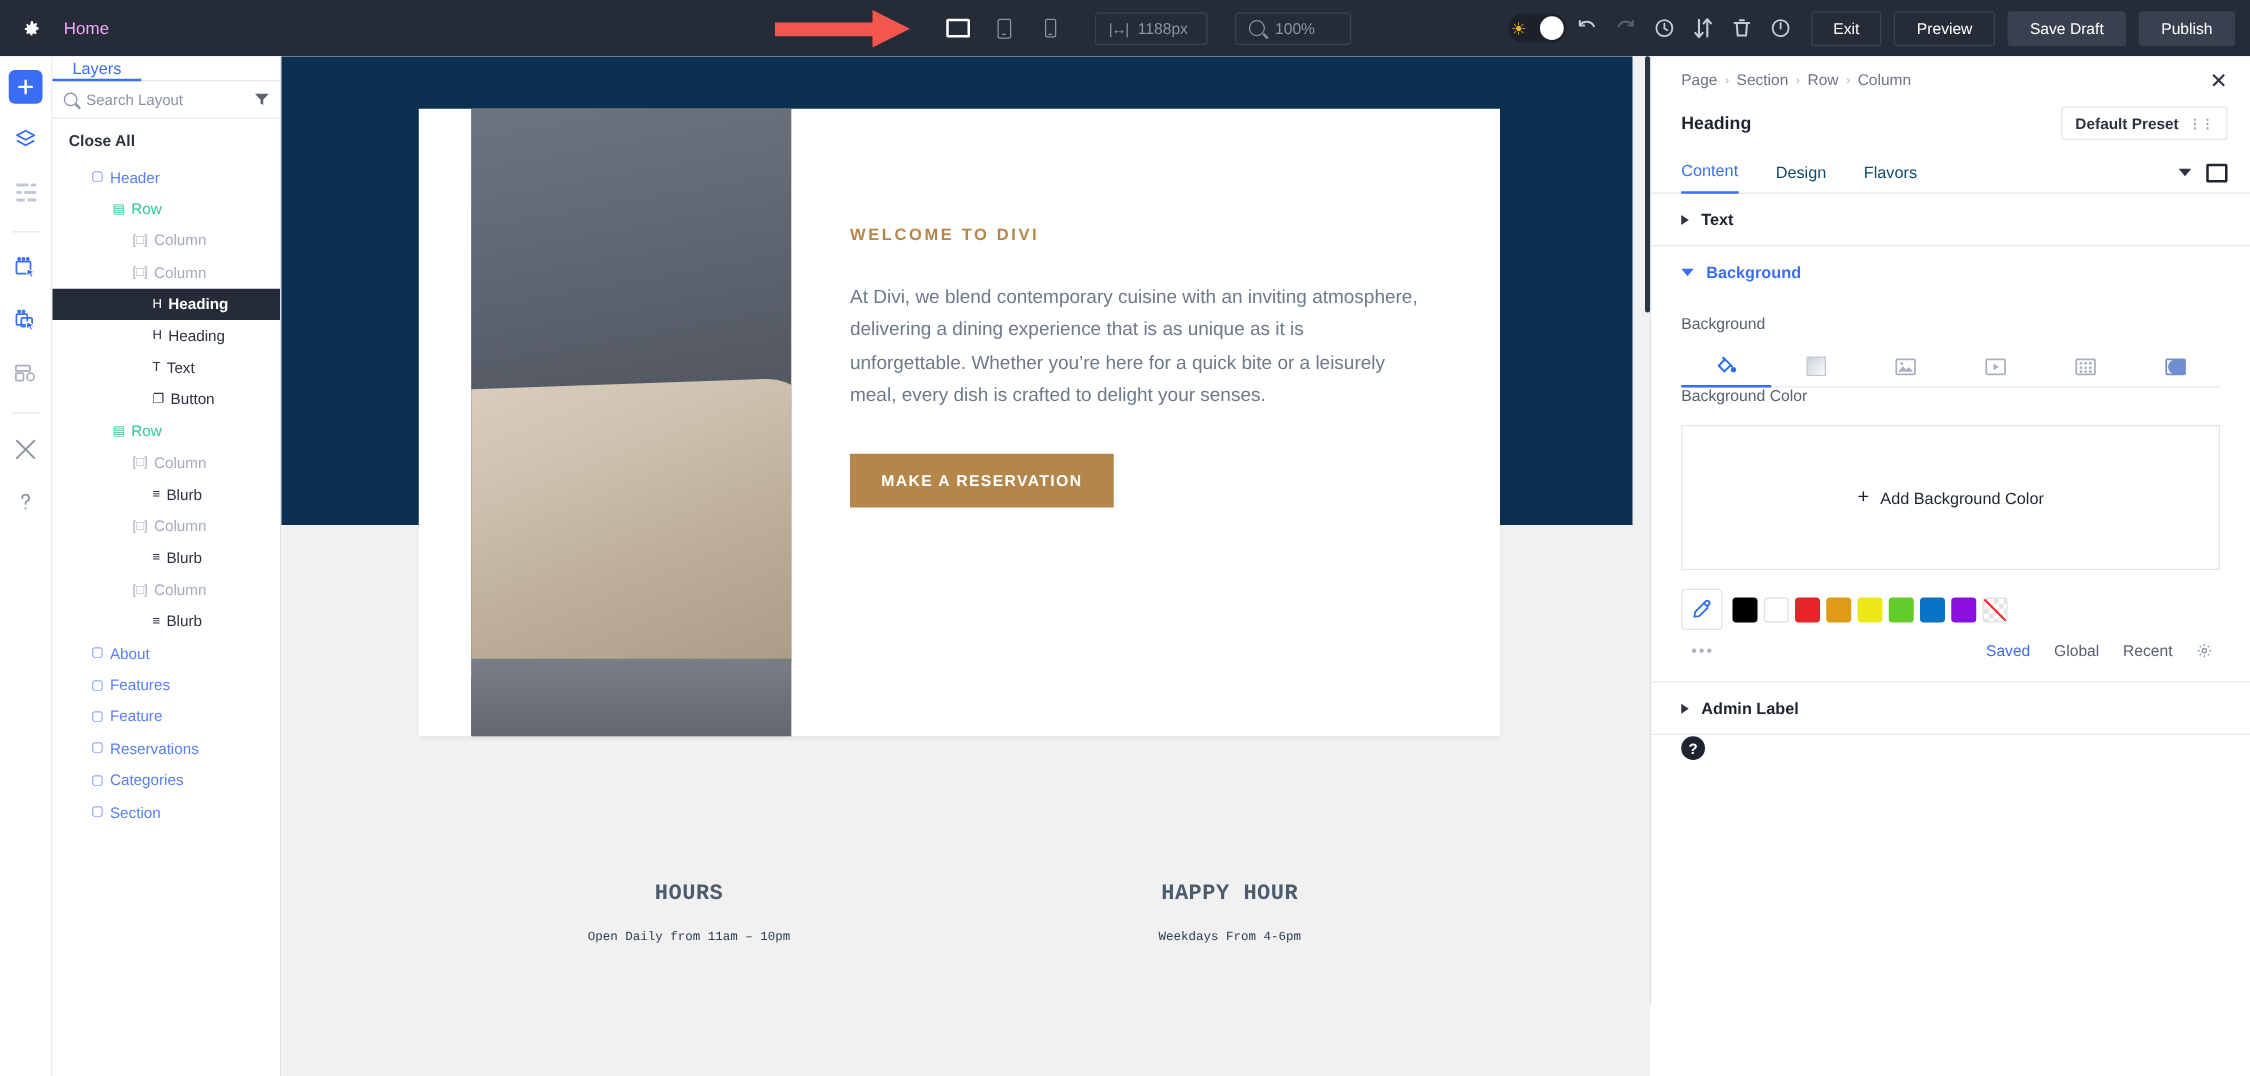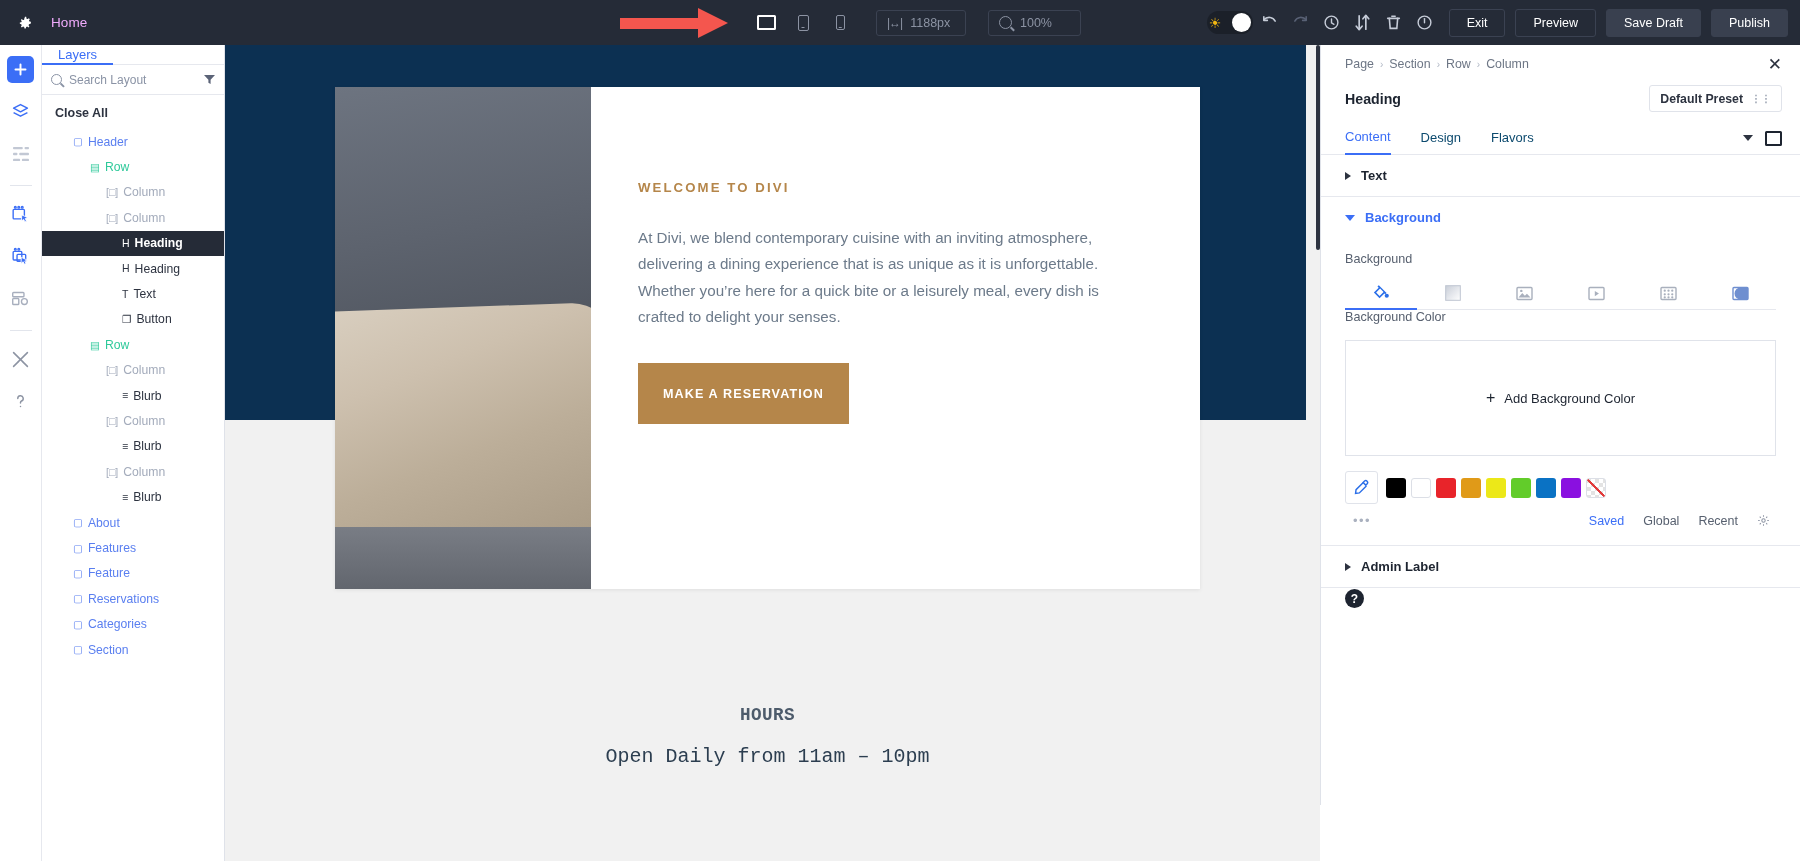--- a/index.html
+++ b/index.html
@@ -110,21 +110,21 @@
   .c-mod { color: #2d3340; }
 
   
   .canvas {
     position: absolute; top: 45px; left: 225px; width: 1095px; height: 816px;
     background: #f1f1f1; overflow: hidden;
   }
   .hero-bg { position: absolute; top: 0; left: 0; width: 1081px; height: 375px; background: #0c3052; }
   .hero-card {
     position: absolute; top: 42px; left: 110px; width: 865px; height: 502px;
-    background: #ffffff; display: flex; box-shadow: 0 1px 4px rgba(0,0,0,.08);
+    background: #ffffff; display: flex; box-shadow: 0 1px 4px rgba(0,0,0,.08); padding-left: 42px;
   }
   .hero-img { width: 256px; height: 502px; position: relative; overflow: hidden; background: #6e6a63; }
   .hero-img .sky { position:absolute; inset:0; background: linear-gradient(170deg,#6d7480 0%,#5d636e 30%,#4a4f58 62%,#6b6258 100%); }
   .hero-img .bread {
     position: absolute; left: -6px; top: 14px; width: 240px; height: 300px;
     background:
       radial-gradient(ellipse 34px 120px at 52px 110px, #d79a46 0%, #b97c2f 48%, rgba(160,100,40,0) 72%),
       radial-gradient(ellipse 30px 130px at 104px 96px, #e0a busy 0%, rgba(0,0,0,0) 70%),
       radial-gradient(ellipse 30px 125px at 104px 100px, #d89c49 0%, #ad722b 50%, rgba(150,95,35,0) 74%),
       radial-gradient(ellipse 26px 115px at 156px 120px, #cf9342 0%, #a76c28 52%, rgba(140,90,32,0) 76%),
@@ -139,28 +139,28 @@
   .hero-img .table2 { position: absolute; left: 0; bottom: 0; width: 100%; height: 62px; background: linear-gradient(180deg,#797d85 0%,#62666e 100%); }
   .hero-txt { flex: 1; padding: 93px 64px 0 47px; }
   .eyebrow { color: #b5864a; font-size: 13.2px; font-weight: bold; letter-spacing: 2.1px; }
   .h1 {
     font-family: "Liberation Serif", serif; color: #14355c; font-size: 53px; line-height: 1.08;
     font-weight: bold; margin-top: 28px; letter-spacing: -.3px;
   }
   .lead { color: #6c7a8a; font-size: 15.2px; line-height: 1.73; margin-top: 30px; max-width: 505px; }
   .cta {
     display: inline-flex; align-items: center; justify-content: center;
-    margin-top: 33px; height: 61px; padding: 0 25px; background: #b5864a; color: #ffffff;
+    margin-top: 33px; height: 43px; padding: 0 25px; background: #b5864a; color: #ffffff;
     font-size: 12.6px; font-weight: bold; letter-spacing: 1.1px; cursor: pointer;
   }
   .footer-strip { position: absolute; top: 582px; left: 110px; width: 865px; height: 234px; background: #f1f1f1; }
   .fcols { display: flex; padding-top: 78px; }
   .fcol { flex: 1; text-align: center; font-family: Liberation Mono, monospace; }
   .fcol .ft { color: #4d5b6b; font-size: 17.6px; font-weight: bold; letter-spacing: .4px; }
-  .fcol .fv { color: #2c3e50; font-size: 20px; margin-top: 20px; }
+  .fcol .fv { color: #2c3e50; font-size: 10px; margin-top: 20px; }
   .ghost-box { position: absolute; top: 582px; left: 425px; width: 232px; height: 38px; background: #ececec; }
 
   
   .rpanel {
     position: absolute; top: 45px; left: 1320px; width: 480px; height: 760px;
     background: #ffffff; border-left: 1px solid #dfe2e9;
   }
   .scrollstrip { position: absolute; top: 0; left: -5px; width: 4px; height: 205px; background: #2d3340; border-radius: 2px; }
   .rp-head { padding: 12px 18px 0 24px; }
   .crumbs { display: flex; align-items: center; gap: 6px; font-size: 12.4px; color: #6d7685; }
@@ -498,20 +498,24 @@
         <div class="cta">MAKE A RESERVATION</div>
       </div>
     </div>
 
     <div class="ghost-box"></div>
     <div class="footer-strip">
       <div class="fcols" id="fcols">
           <div class="fcol">
             <div class="ft">HOURS</div>
             <div class="fv">Open Daily from 11am – 10pm</div>
+          </div>
+          <div class="fcol">
+            <div class="ft">HAPPY HOUR</div>
+            <div class="fv">Weekdays From 4-6pm</div>
           </div>
         </div>
     </div>
   </div>
 
   <div class="rpanel">
     <div class="scrollstrip"></div>
 
     <div class="rp-head">
       <div class="crumbs" id="crumbs">

